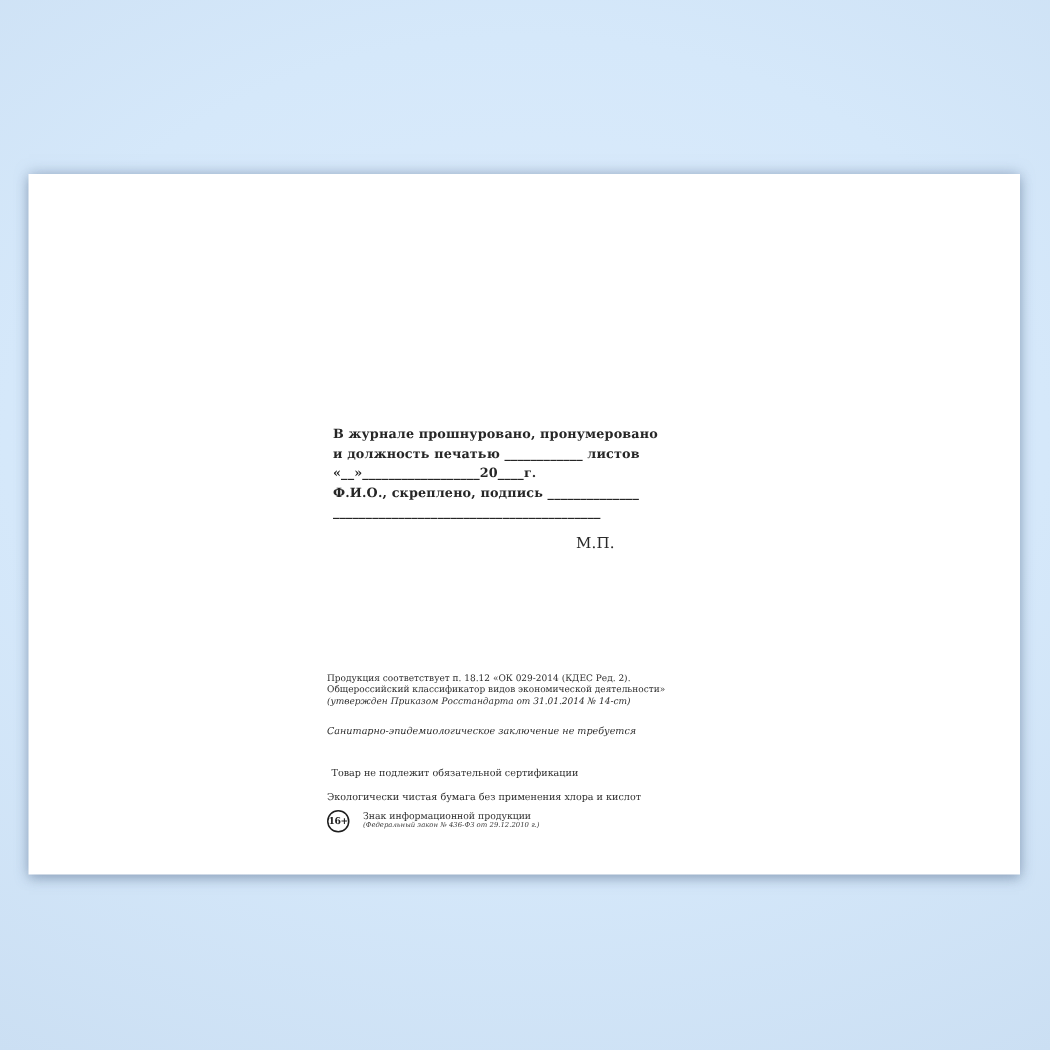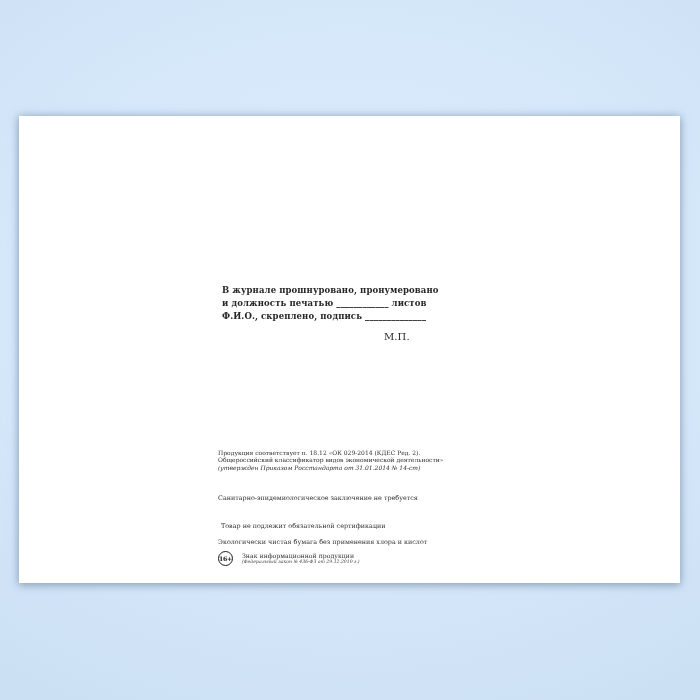--- a/index.html
+++ b/index.html
@@ -44,21 +44,21 @@
   .compliance {
     position: absolute;
     left: 199px; top: 333px;
     width: 230px;
     color: #2e2e2e;
     white-space: nowrap;
   }
   .product-note { font-size: 6px; line-height: 7.4px; }
   .product-note .it { font-style: italic; }
   .note { font-size: 6.4px; line-height: 8px; }
-  .note-sanitary { margin-top: 23px; }
+  .note-sanitary { margin-top: 12px; font-style: italic; }
   .note-cert { margin-top: 20px; margin-left: 3px; }
   .note-eco { margin-top: 8px; }
 
   .age-row { margin-top: 5px; display: flex; align-items: center; }
   .age-circle {
     width: 15px; height: 15px;
     border: 1.4px solid #1d1d1d;
     border-radius: 50%;
     display: flex; align-items: center; justify-content: center;
     font-size: 6.2px; font-weight: bold; color: #1d1d1d;
@@ -71,21 +71,23 @@
 </style>
 </head>
 <body>
 
 <div class="stage">
   <div class="paper">
 
     <div class="stitch-block">
       <div class="line">В журнале прошнуровано, пронумеровано</div>
       <div class="line">и должность печатью ____________ листов</div>
+      <div class="line">«__»__________________20____г.</div>
       <div class="line">Ф.И.О., скреплено, подпись ______________</div>
+      <div class="line">_________________________________________</div>
       <div class="stamp-line">М.П.</div>
     </div>
 
     <div class="compliance">
       <div class="product-note">
         <div>Продукция соответствует п. 18.12 «ОК 029-2014 (КДЕС Ред. 2).</div>
         <div>Общероссийский классификатор видов экономической деятельности»</div>
         <div class="it">(утвержден Приказом Росстандарта от 31.01.2014 № 14-ст)</div>
       </div>
 

